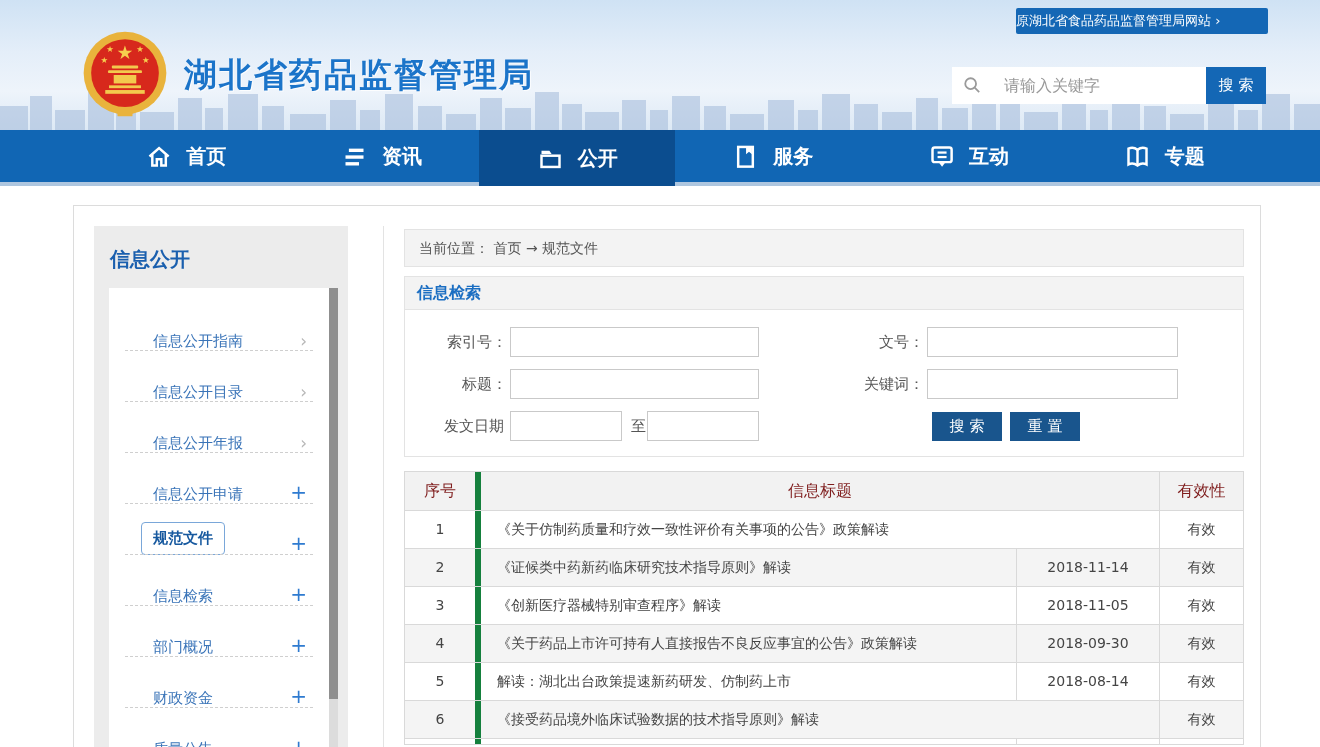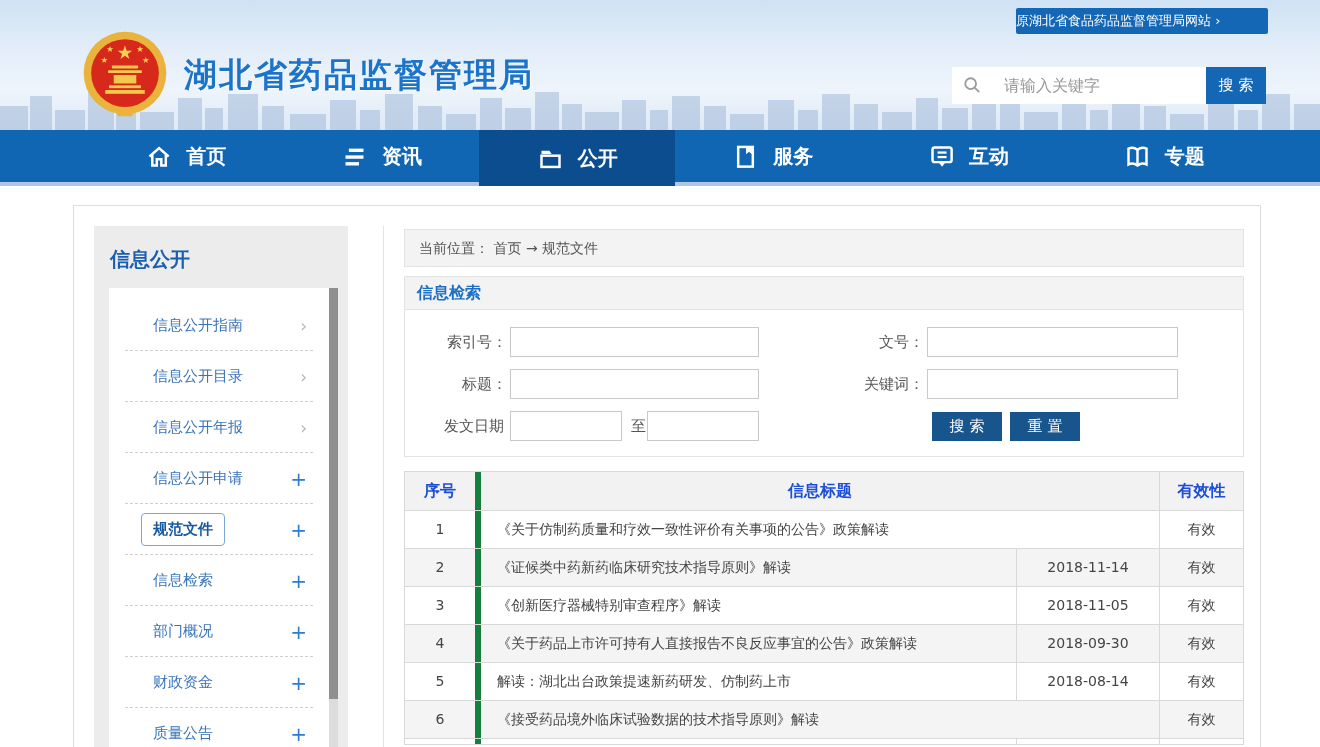--- a/index.html
+++ b/index.html
@@ -39,21 +39,21 @@
   .main { position:absolute; left:73px; top:205px; width:1188px; height:560px;
     background:#fff; border:1px solid #dcdcdc; }
   .v-divider { position:absolute; left:309px; top:20px; bottom:-18px; width:1px; background:#e3e3e3; }
 
   
   .sidebar { position:absolute; left:20px; top:20px; width:254px; height:540px; background:#ececec; }
   .sidebar-title { padding:20px 0 0 16px; font-size:20px; font-weight:bold; color:#1a5fae; }
   .side-list { position:absolute; left:15px; top:62px; width:220px; bottom:0; background:#fff; padding-top:12px; }
   .side-scroll { position:absolute; left:235px; top:62px; width:9px; bottom:0; background:#dcdcdc; }
   .side-scroll .thumb { width:9px; height:86%; background:#8f8f8f; cursor:pointer; }
-  .side-item { height:51px; display:flex; align-items:center; padding:0 22px 0 44px;
+  .side-item { height:51px; display:flex; align-items:flex-end; padding:0 22px 0 44px;
     position:relative; font-size:15px; color:#3a74b8; cursor:pointer; }
   .side-item::after { content:''; position:absolute; left:16px; right:16px; bottom:0;
     border-bottom:1px dashed #cfcfcf; }
   .side-item .sfx { margin-left:auto; }
   .side-item .chev { color:#b8b8b8; font-size:17px; }
   .side-item .plus { color:#2f7bd0; font-size:20px; font-weight:400; }
   .side-item.active { padding-left:32px; }
   .side-item.active .label { border:1px solid #7aa7d9; border-radius:4px; padding:6px 11px;
     font-weight:bold; color:#17599f; background:#fff; }
 
@@ -72,21 +72,21 @@
   .finput { position:absolute; height:30px; border:1px solid #c9c9c9; background:#fff;
     font-size:14px; padding:0 6px; outline:none; font-family:inherit; }
   .fto { position:absolute; font-size:15px; color:#555; line-height:30px; }
   .fbtn { position:absolute; width:70px; height:29px; background:#19558d; color:#fff;
     border:0; font-size:15px; cursor:pointer; font-family:inherit; white-space:nowrap; }
 
   
   .table { margin-top:14px; border:1px solid #d9d9d9; }
   .trow { display:flex; height:38px; line-height:37px; border-top:1px solid #d9d9d9; font-size:14px; color:#444; }
   .trow:first-child { border-top:none; }
-  .thead { background:#f2f2f2; color:#1d4ed8; font-weight:bold; font-size:16px; }
+  .thead { background:#f2f2f2; color:#7f1d1d; font-weight:normal; font-size:16px; }
   .c-no { width:70px; text-align:center; }
   .c-title { flex:1; padding:0 16px; border-left:6px solid #15803d; text-align:left;
     white-space:nowrap; overflow:hidden; }
   .thead .c-title { text-align:center; }
   .c-date { width:143px; text-align:center; border-left:1px solid #d9d9d9; }
   .c-valid { width:84px; text-align:center; border-left:1px solid #d9d9d9; }
   .trow.even { background:#f4f4f4; }
   .trow .c-title { cursor:pointer; }
   .trow.stub { height:6px; border-top:1px solid #d9d9d9; }
 </style>

